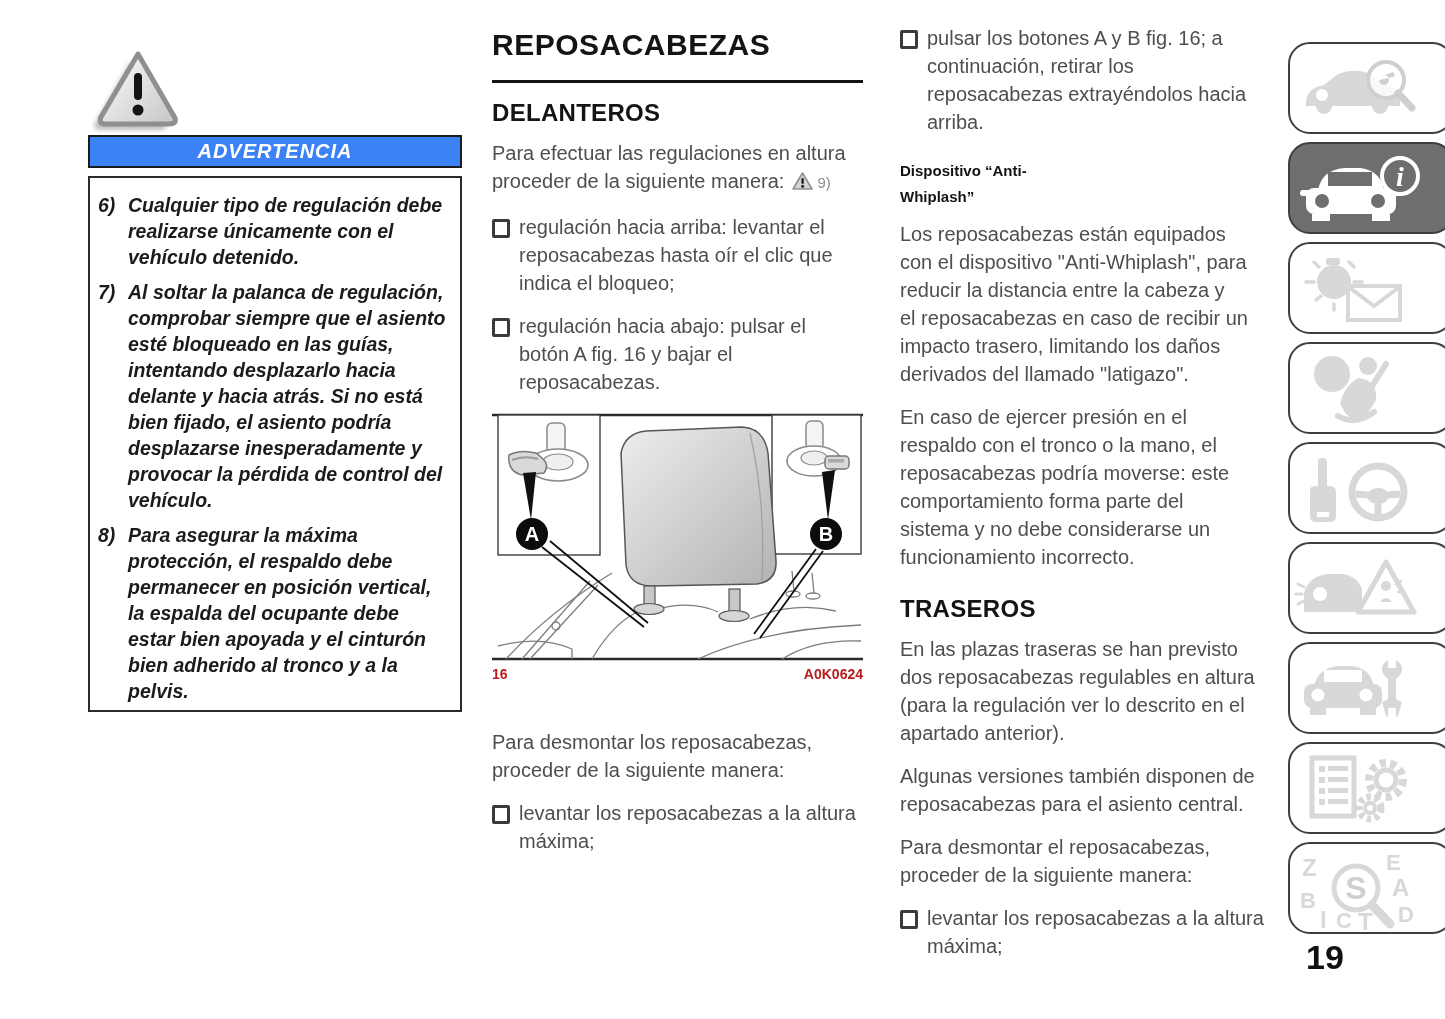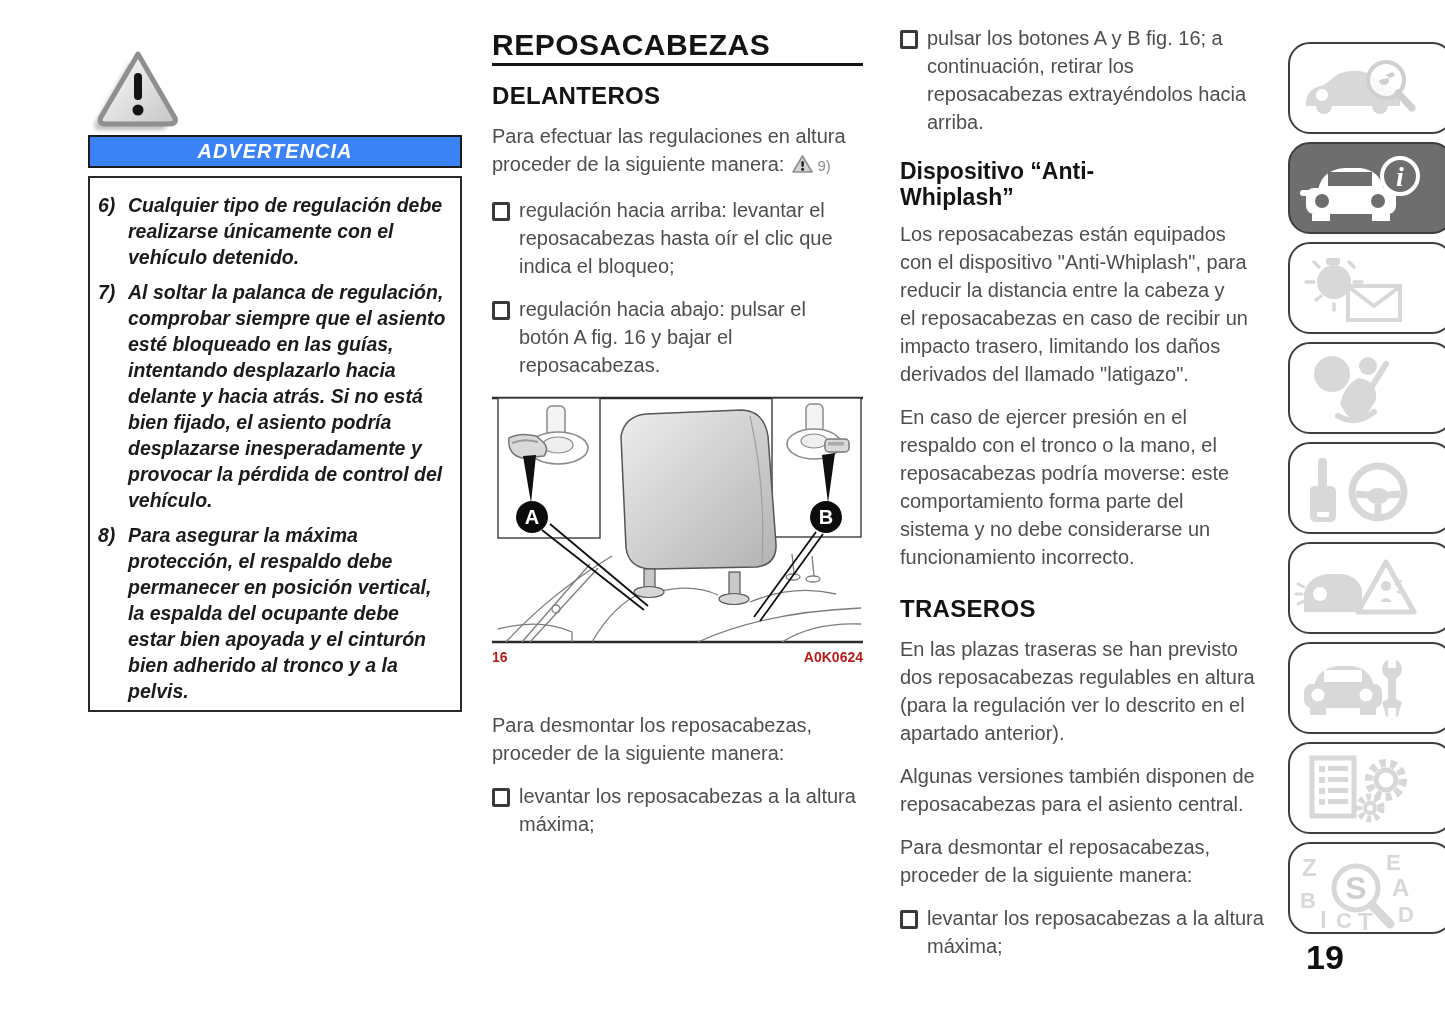--- a/index.html
+++ b/index.html
@@ -31,24 +31,24 @@
   .warn-item .txt {
     font-weight:700; font-style:italic; font-size:19.5px; color:#1b1b1b;
     line-height:26px; white-space:pre-line;
   }
   
   .col { position:absolute; }
   .col-mid  { left:492px; top:28px;  width:371px; }
   .col-right{ left:900px; top:24px;  width:374px; }
   h1.title {
     margin:0 0 16px 0; font-size:30px; font-weight:700; letter-spacing:.5px;
-    color:#141414; border-bottom:3px solid #141414; padding-bottom:1px;
+    color:#141414; border-bottom:3px solid #141414; padding-bottom:18px;
   }
   h2.sub { margin:0 0 12px 0; font-size:24px; font-weight:700; color:#141414; letter-spacing:.3px; }
-  h3.sub2 { margin:22px 0 10px 0; font-size:23px; font-weight:700; color:#141414; line-height:26px; white-space:pre-line; }
+  h3.sub2 { margin:22px 0 10px 0; font-size:15px; font-weight:700; color:#141414; line-height:26px; white-space:pre-line; }
   p.body {
     margin:0 0 15px 0; font-size:20px; line-height:28px; color:#4e4e4e; white-space:pre-line;
   }
   .bullet { display:flex; margin:0 0 15px 0; }
   .bullet .sq {
     flex:0 0 12px; width:12px; height:13px; border:3px solid #3a3a3a; border-radius:2px;
     margin:6px 9px 0 0; background:#fff;
   }
   .bullet .txt { font-size:20px; line-height:28px; color:#4e4e4e; white-space:pre-line; }
   .inline-warn { display:inline-block; vertical-align:-3px; margin:0 4px 0 8px; }

